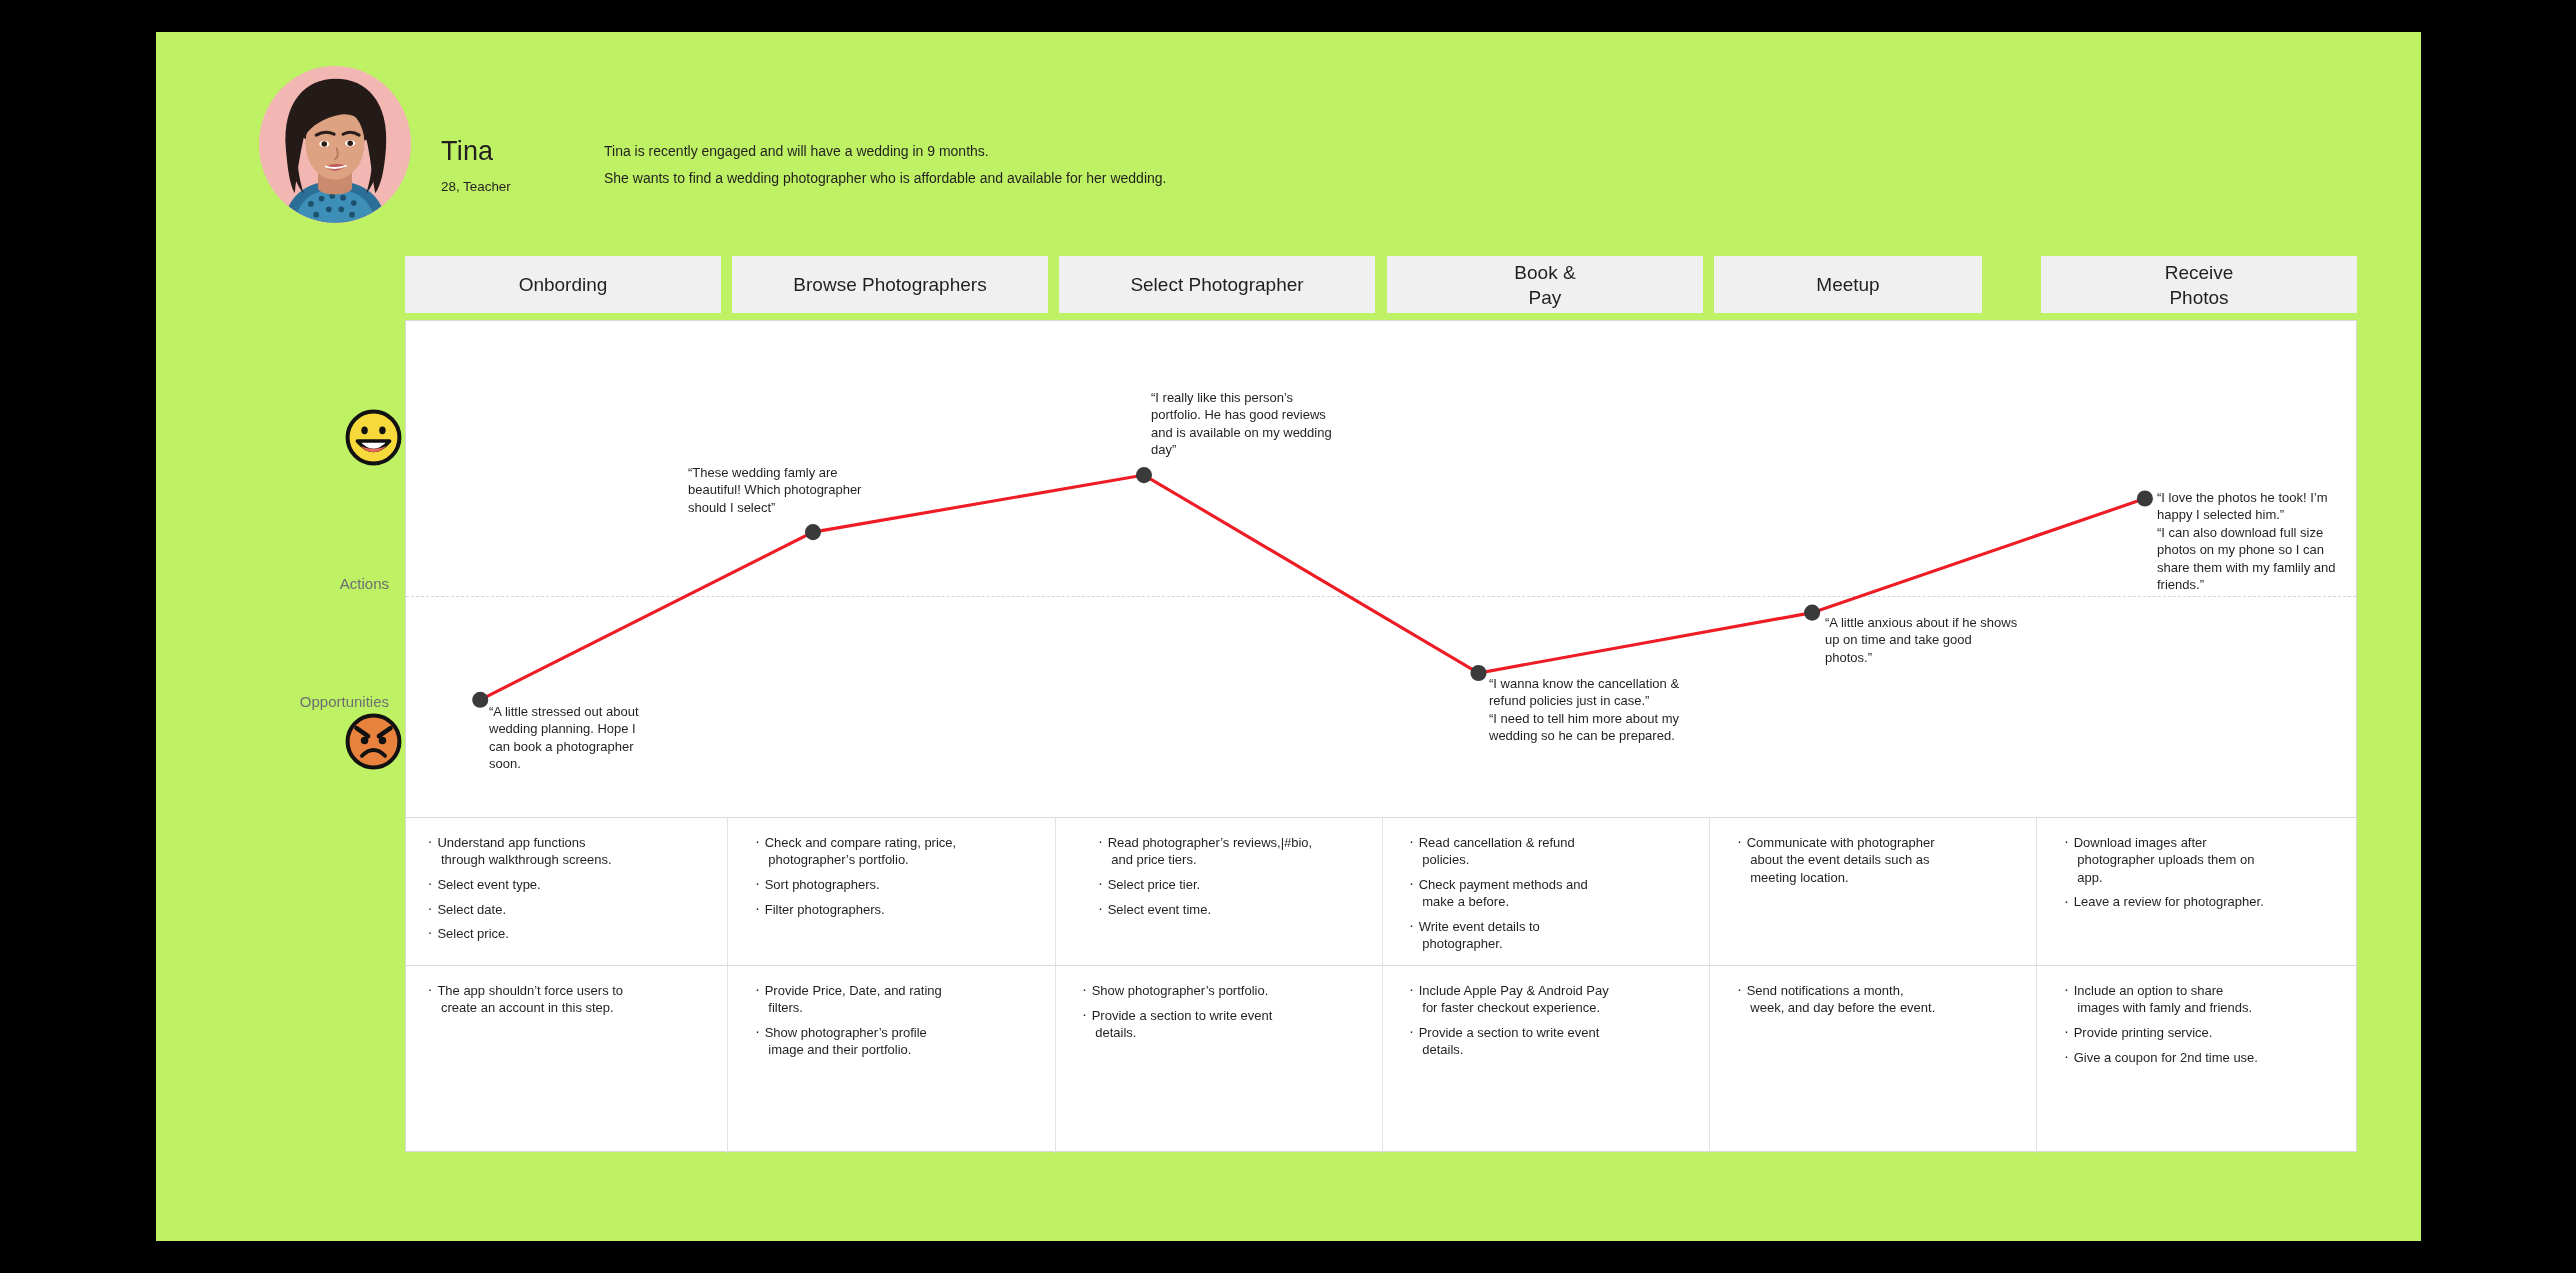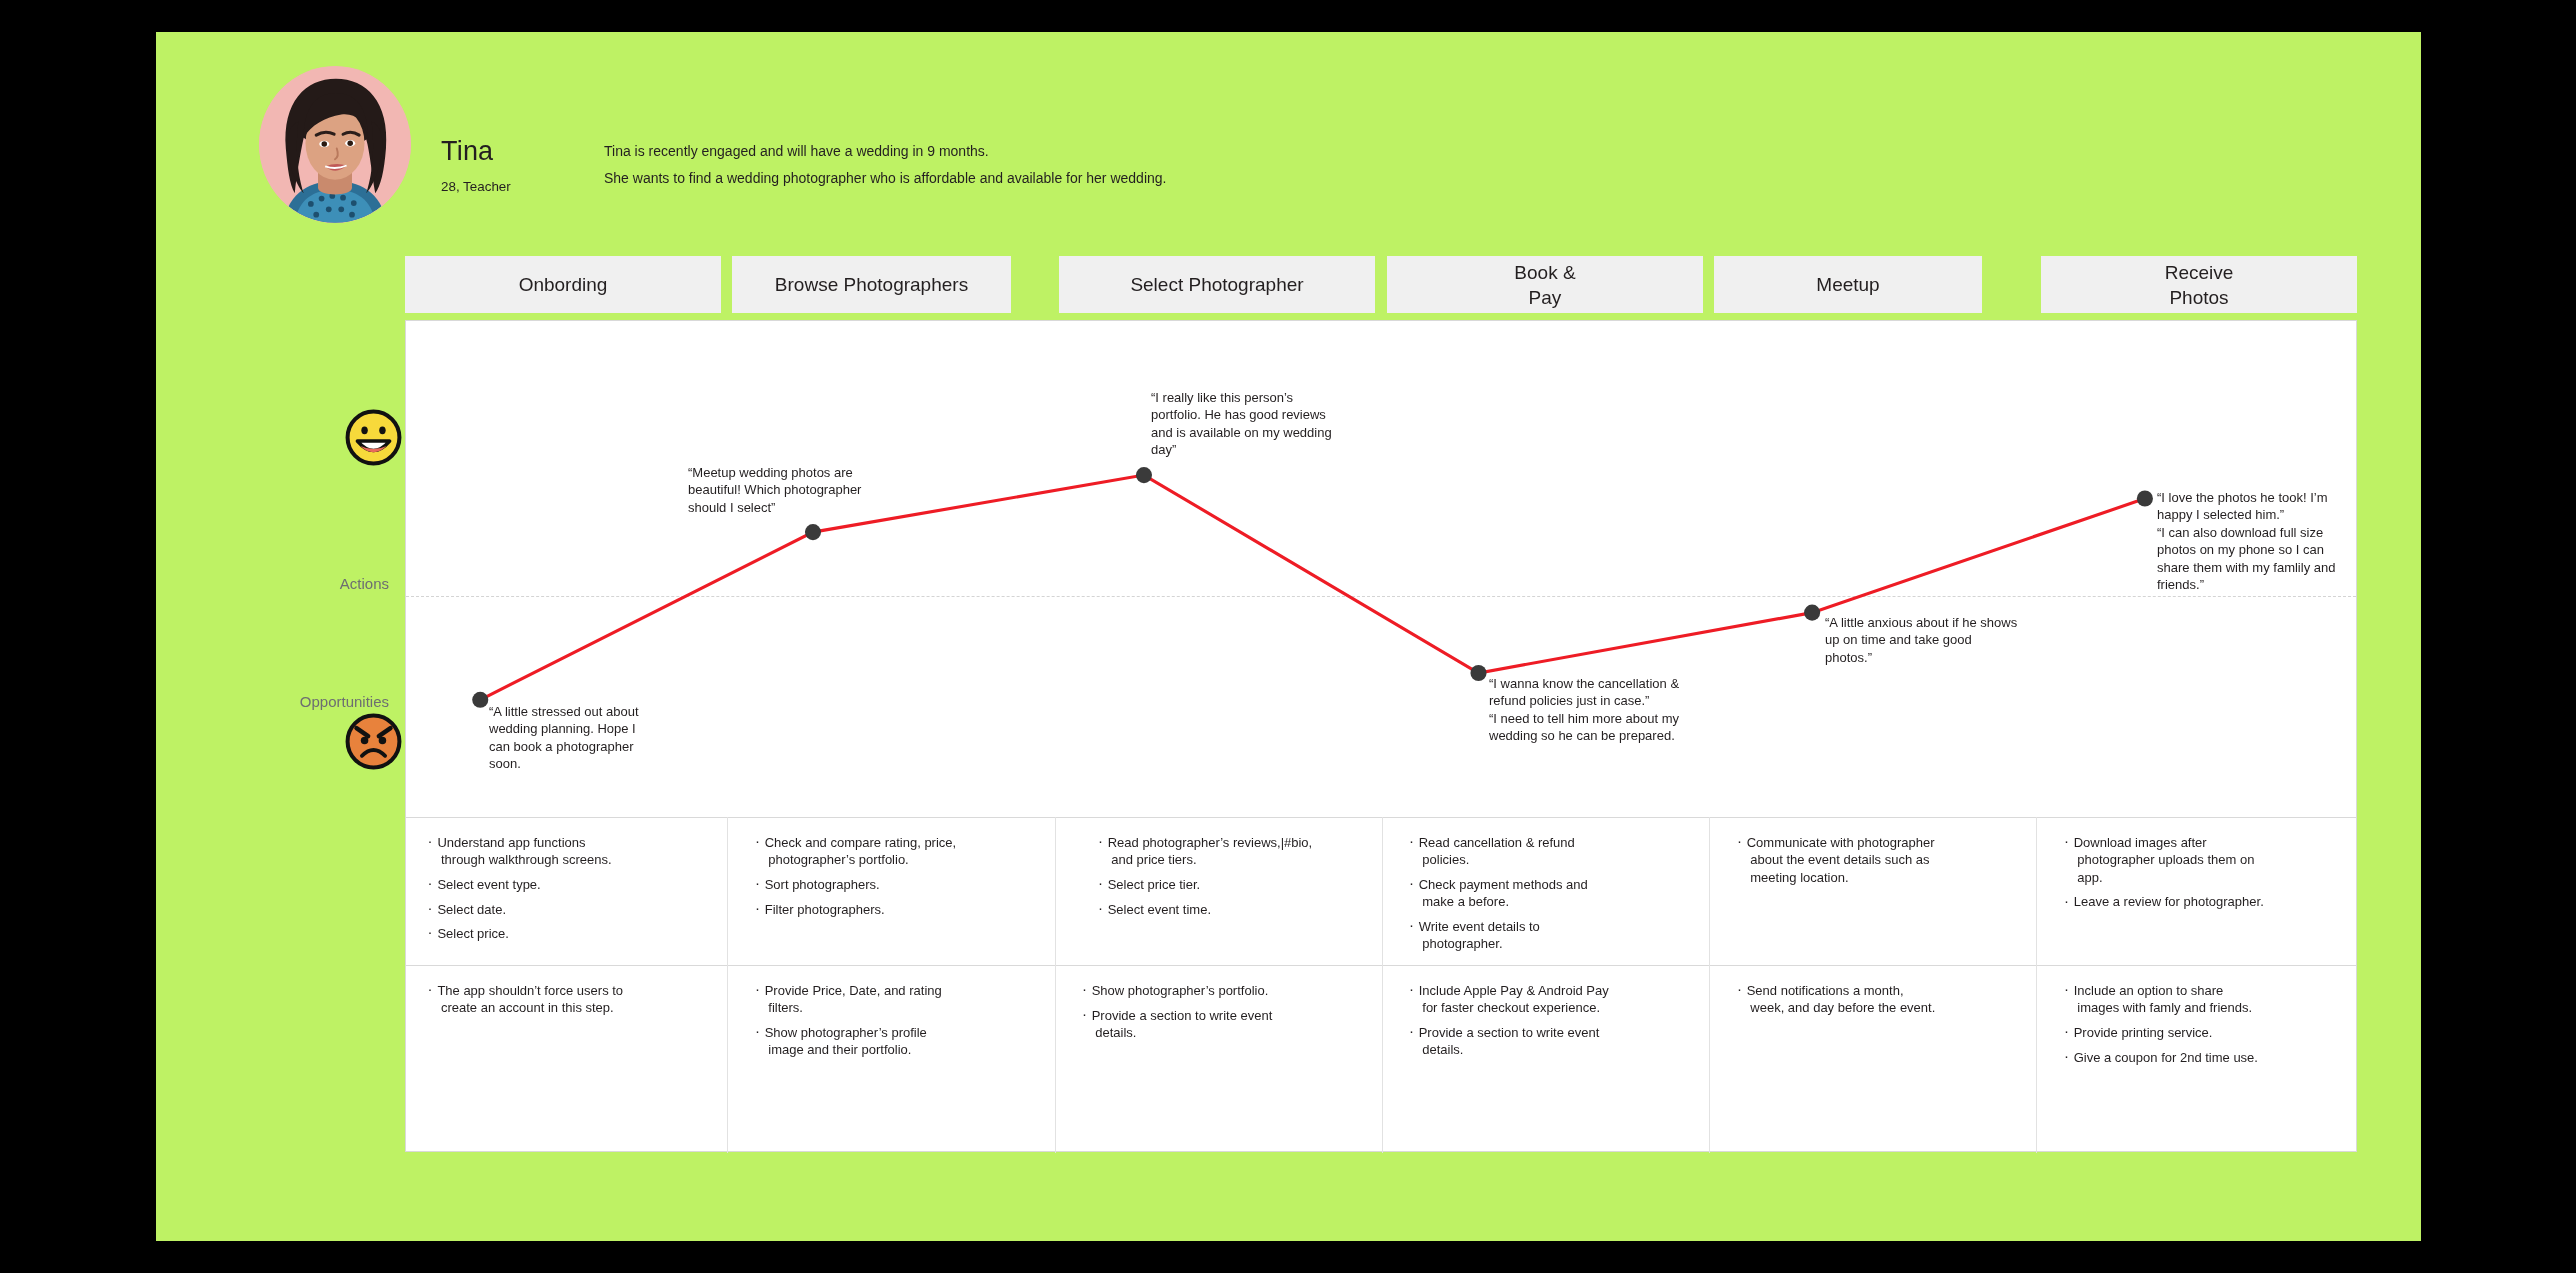--- a/index.html
+++ b/index.html
@@ -292,21 +292,21 @@
         <circle cx="23" cy="32" r="4.2" fill="#111111"></circle>
         <circle cx="43" cy="32" r="4.2" fill="#111111"></circle>
         <path d="M20 49 q13 -13 26 0" stroke="#111111" stroke-width="4.2" fill="none" stroke-linecap="round"></path>
       </svg>
     </div>
 
     <div class="stage-head-row">
         <div class="stage-head" style="left: 0px; width: 316px;">
           <span>Onbording</span>
         </div>
-        <div class="stage-head" style="left: 327px; width: 279px; justify-content: center;">
+        <div class="stage-head" style="left: 327px; width: 316px; justify-content: center;">
           <span>Browse Photographers</span>
         </div>
         <div class="stage-head" style="left: 654px; width: 316px;">
           <span>Select Photographer</span>
         </div>
         <div class="stage-head" style="left: 982px; width: 316px;">
           <div>
             <div>Book &amp;</div>
             <div>Pay</div>
           </div>
@@ -336,21 +336,21 @@
               <circle cx="1944" cy="198.25" r="9" fill="#3a3a3a"></circle>
             </g>
         </svg>
       <div class="quote" style="left: 83px; top: 382px;">
             <div>“A little stressed out about</div>
             <div>wedding planning. Hope I</div>
             <div>can book a photographer</div>
             <div>soon.</div>
           </div>
           <div class="quote" style="left: 282px; top: 143px;">
-            <div>“Meetup wedding photos are</div>
+            <div>“These wedding famly are</div>
             <div>beautiful! Which photographer</div>
             <div>should I select”</div>
           </div>
           <div class="quote" style="left: 745px; top: 68px;">
             <div>“I really like this person’s</div>
             <div>portfolio. He has good reviews</div>
             <div>and is available on my wedding</div>
             <div>day”</div>
           </div>
           <div class="quote" style="left: 1083px; top: 354px;">

